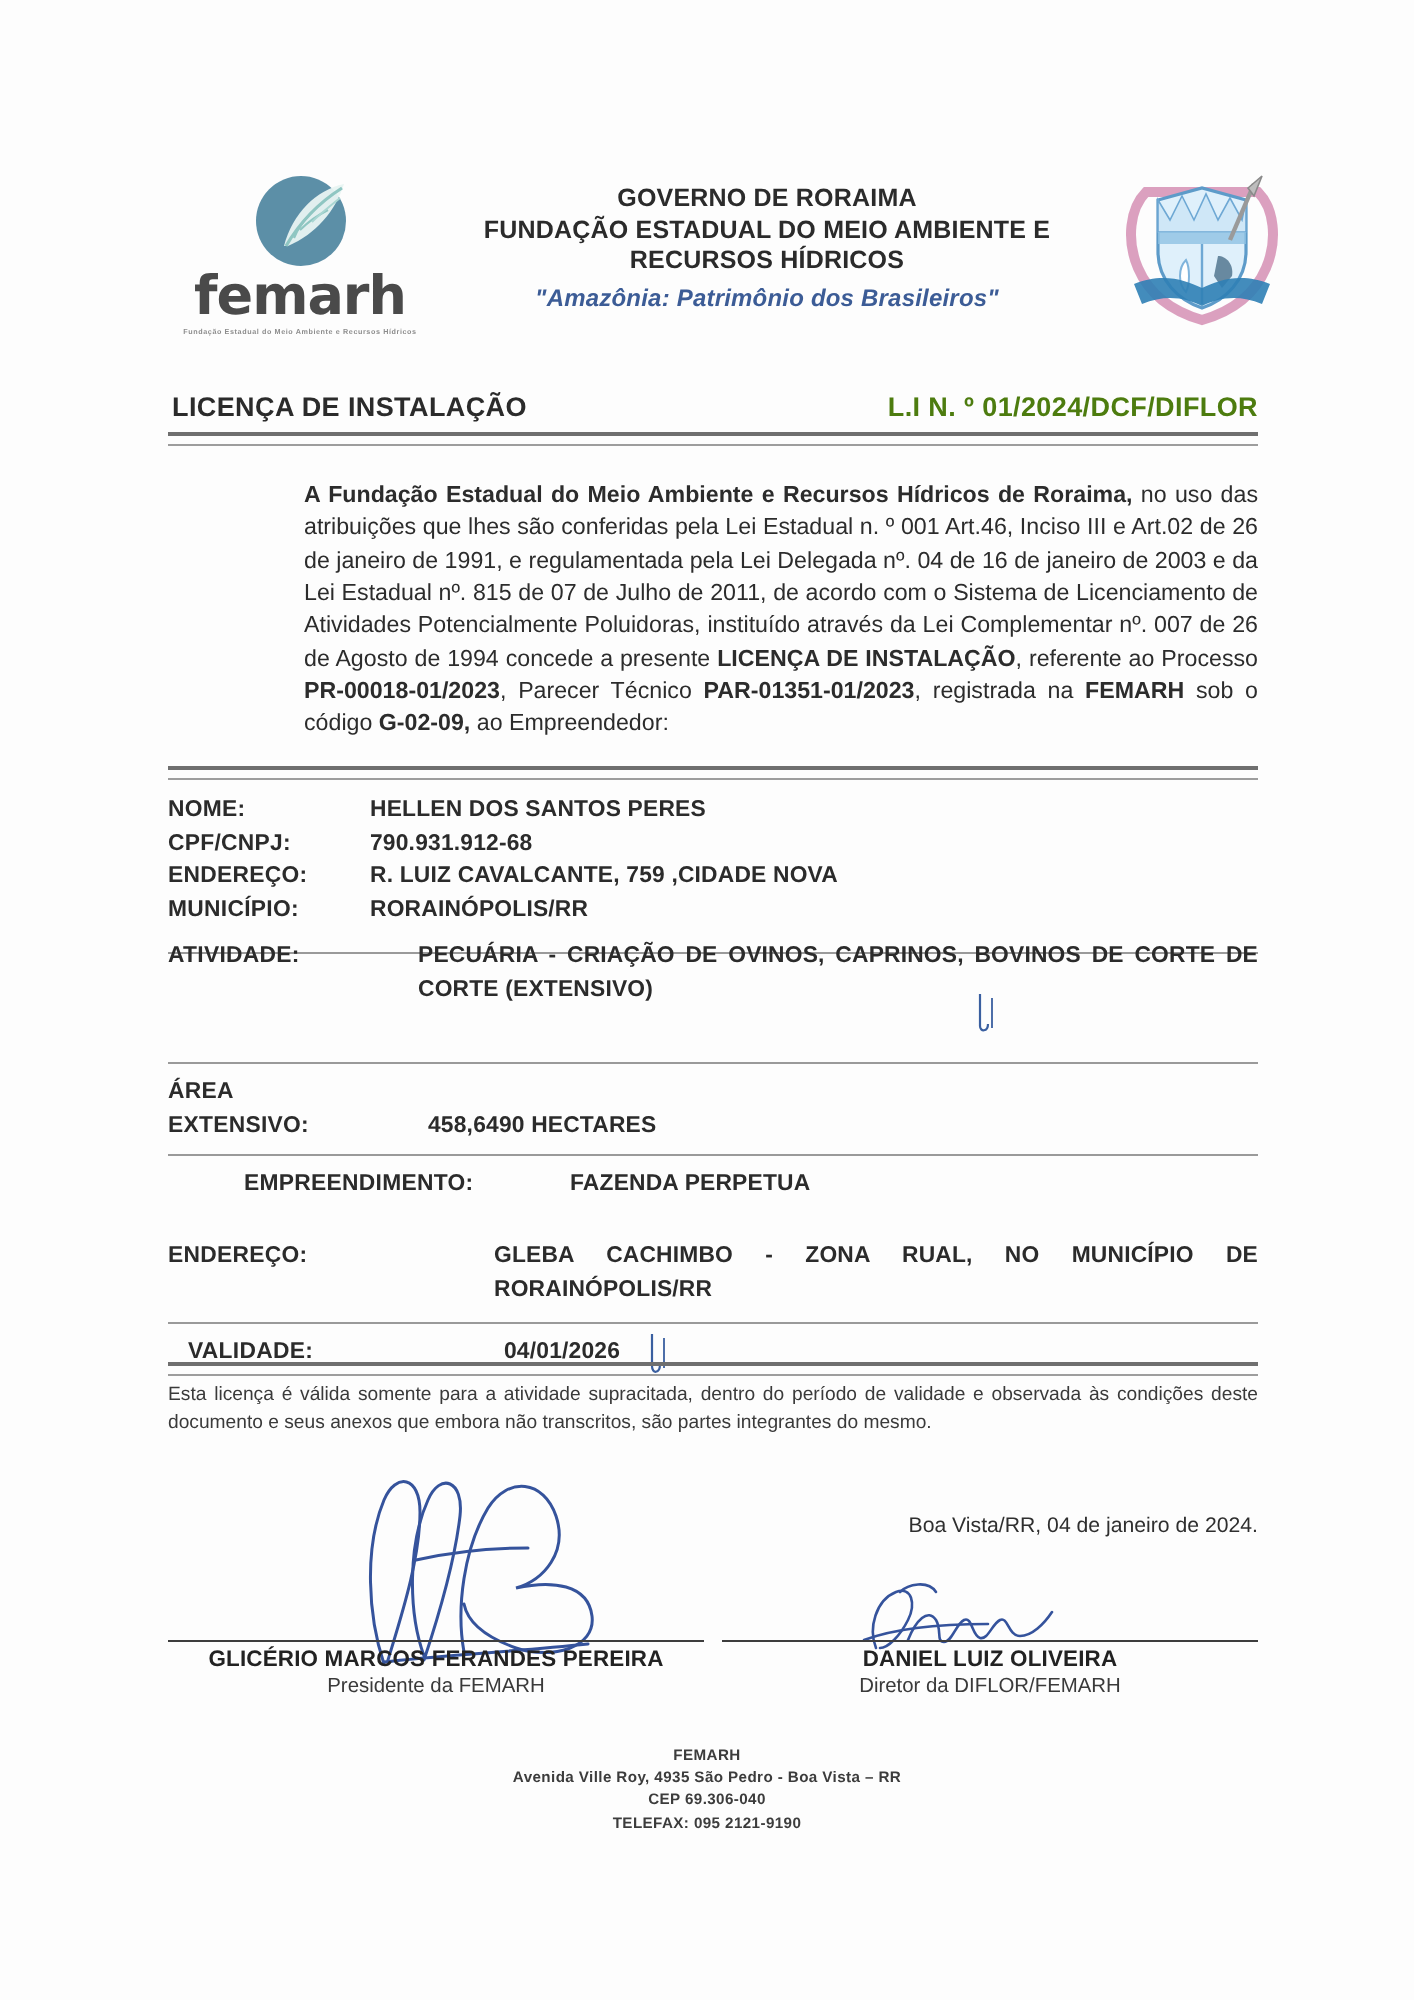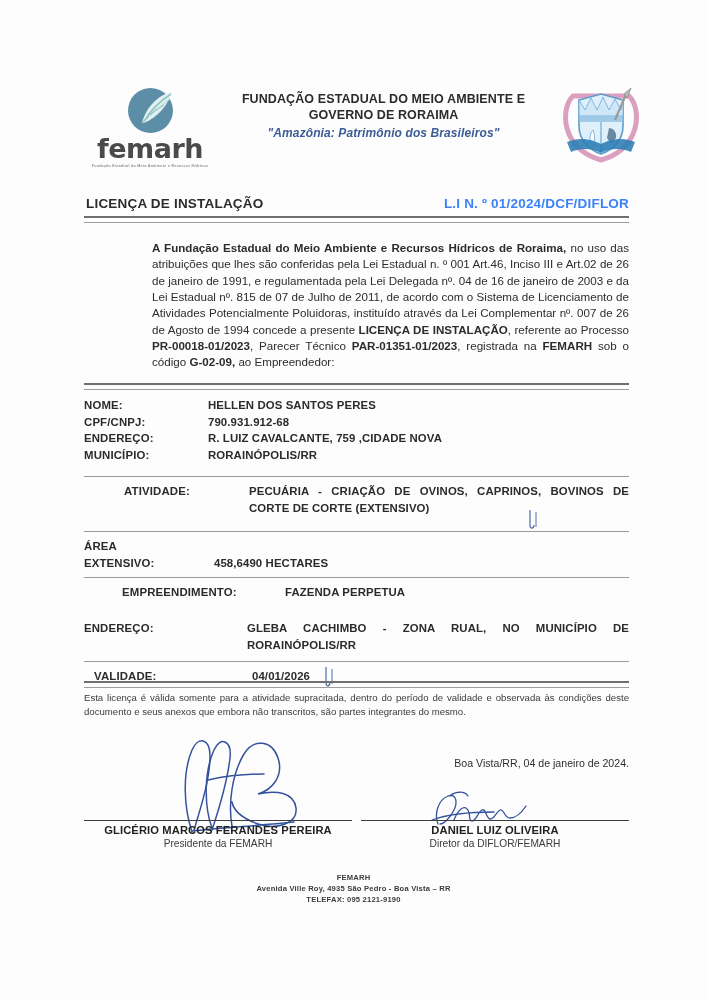--- a/index.html
+++ b/index.html
@@ -113,21 +113,21 @@
     font-size: 13.5px;
     font-weight: bold;
     letter-spacing: .2px;
     color: #2b2b2b;
   }
   .title-right {
     position: absolute; right: 0; top: 0;
     font-size: 13.5px;
     font-weight: bold;
     letter-spacing: .2px;
-    color: #3b82f6;
+    color: #4d7c0f;
   }
   .rule-thin {
     position: absolute;
     left: 84px; right: 78px;
     height: 0;
     border-top: 1px solid #9a9a9a;
   }
   .rule-double {
     position: absolute;
     left: 84px; right: 78px;
@@ -173,22 +173,22 @@
     color: #2b2b2b;
     letter-spacing: .1px;
     line-height: 16.5px;
   }
   .fvalue.just {
     text-align: justify;
     text-justify: inter-word;
   }
   
   .blk-ident { position: absolute; left: 0; right: 0; top: 14px; }
-  .blk-ident .flabel { width: 124px; }
-  .blk-ativ   { position: absolute; left: 0; right: 0; top: 100px; margin-left: 40px; }
+  .blk-ident .flabel { width: 101px; }
+  .blk-ativ   { position: absolute; left: 0; right: 0; top: 87px; }
   .blk-area   { position: absolute; left: 0; right: 0; top: 155px; }
   .blk-empr   { position: absolute; left: 16px; right: 0; top: 201px; margin-left: 22px; }
   .blk-end    { position: absolute; left: 0; right: 0; top: 237px; }
   .blk-val    { position: absolute; left: 10px; right: 0; top: 285px; }
 
   
   .note {
     position: absolute;
     left: 84px; right: 78px;
     top: 691px;
@@ -262,22 +262,23 @@
           <path d="M11 30 C13 25, 16 21, 20 17" stroke="#8fc6c2" stroke-width="1.1" fill="none"></path>
           <path d="M20 22 C24 18, 29 14, 34 10" stroke="#a9d6d2" stroke-width="1" fill="none"></path>
         </svg>
       </div>
       <div class="logo-word">femarh</div>
       <div class="logo-sub">Fundação Estadual do Meio Ambiente
 e Recursos Hídricos</div>
     </div>
 
     <div class="header-titles">
+      <div class="ln">GOVERNO DE RORAIMA</div>
       <div class="ln">FUNDAÇÃO ESTADUAL DO MEIO AMBIENTE E</div>
-      <div class="ln">GOVERNO DE RORAIMA</div>
+      <div class="ln">RECURSOS HÍDRICOS</div>
       <div class="header-slogan">"Amazônia: Patrimônio dos Brasileiros"</div>
     </div>
 
     <svg class="crest" viewBox="0 0 96 84">
       <path d="M20 10 C12 18, 10 34, 16 48 C22 62, 34 70, 48 74 C62 70, 74 62, 80 48 C86 34, 84 18, 76 10 Z" fill="none" stroke="#d58fb4" stroke-width="5" opacity="0.85"></path>
       <path d="M26 14 L48 8 L70 14 L70 40 C70 54, 60 64, 48 68 C36 64, 26 54, 26 40 Z" fill="#dff0fb" stroke="#5d9bc9" stroke-width="1.6"></path>
       <path d="M26 14 L32 24 L38 12 L44 24 L50 11 L56 24 L62 13 L68 24 L70 14 L70 30 L26 30 Z" fill="#cfe7f7" stroke="#6ea8d4" stroke-width="0.8"></path>
       <rect x="26" y="30" width="44" height="6" fill="#8fc2e4" opacity="0.8"></rect>
       <path d="M48 36 L48 66" stroke="#6ea8d4" stroke-width="1.2"></path>
       <path d="M40 44 C36 48, 36 56, 40 60 C42 56, 42 48, 40 44 Z" fill="#ffffff" stroke="#7fb4dc" stroke-width="1"></path>
@@ -405,16 +406,17 @@
 
   <div class="sig-col right">
     <div class="sig-rule"></div>
     <div class="sig-name">DANIEL LUIZ OLIVEIRA</div>
     <div class="sig-role">Diretor da DIFLOR/FEMARH</div>
   </div>
 
   <div class="footer">
     <div>FEMARH</div>
     <div>Avenida Ville Roy, 4935 São Pedro - Boa Vista – RR</div>
+    <div>CEP 69.306-040</div>
     <div>TELEFAX: 095 2121-9190</div>
   </div>
 
 </div>
 
 </body></html>

